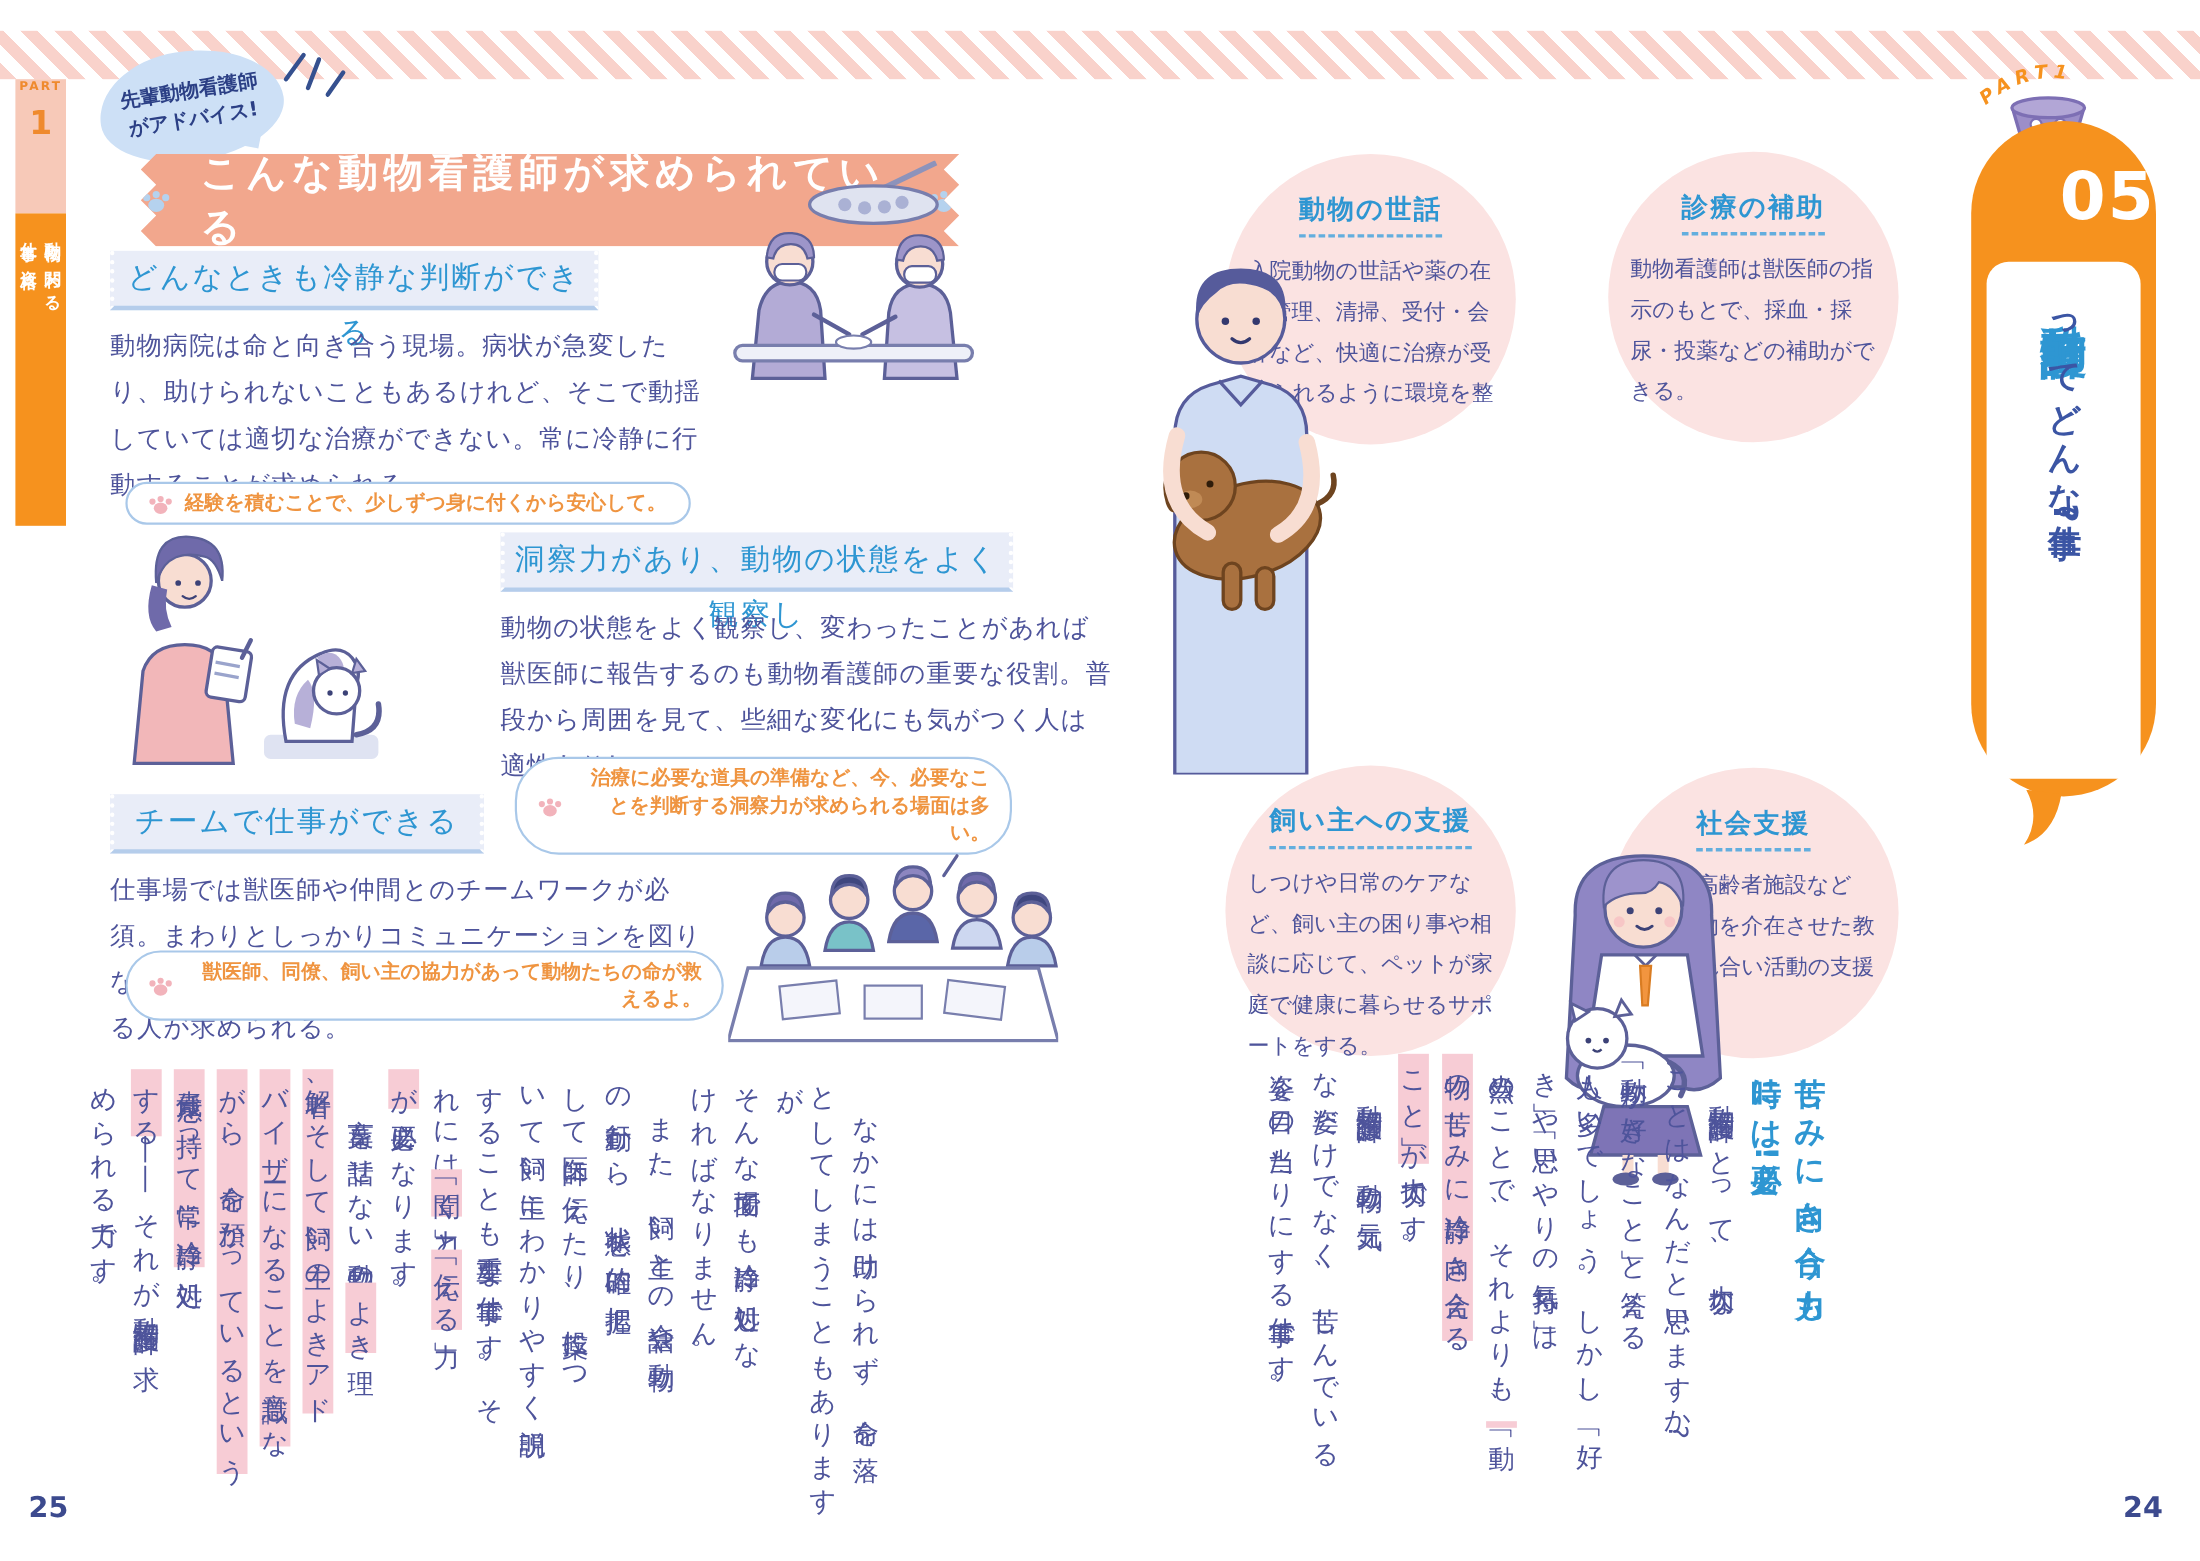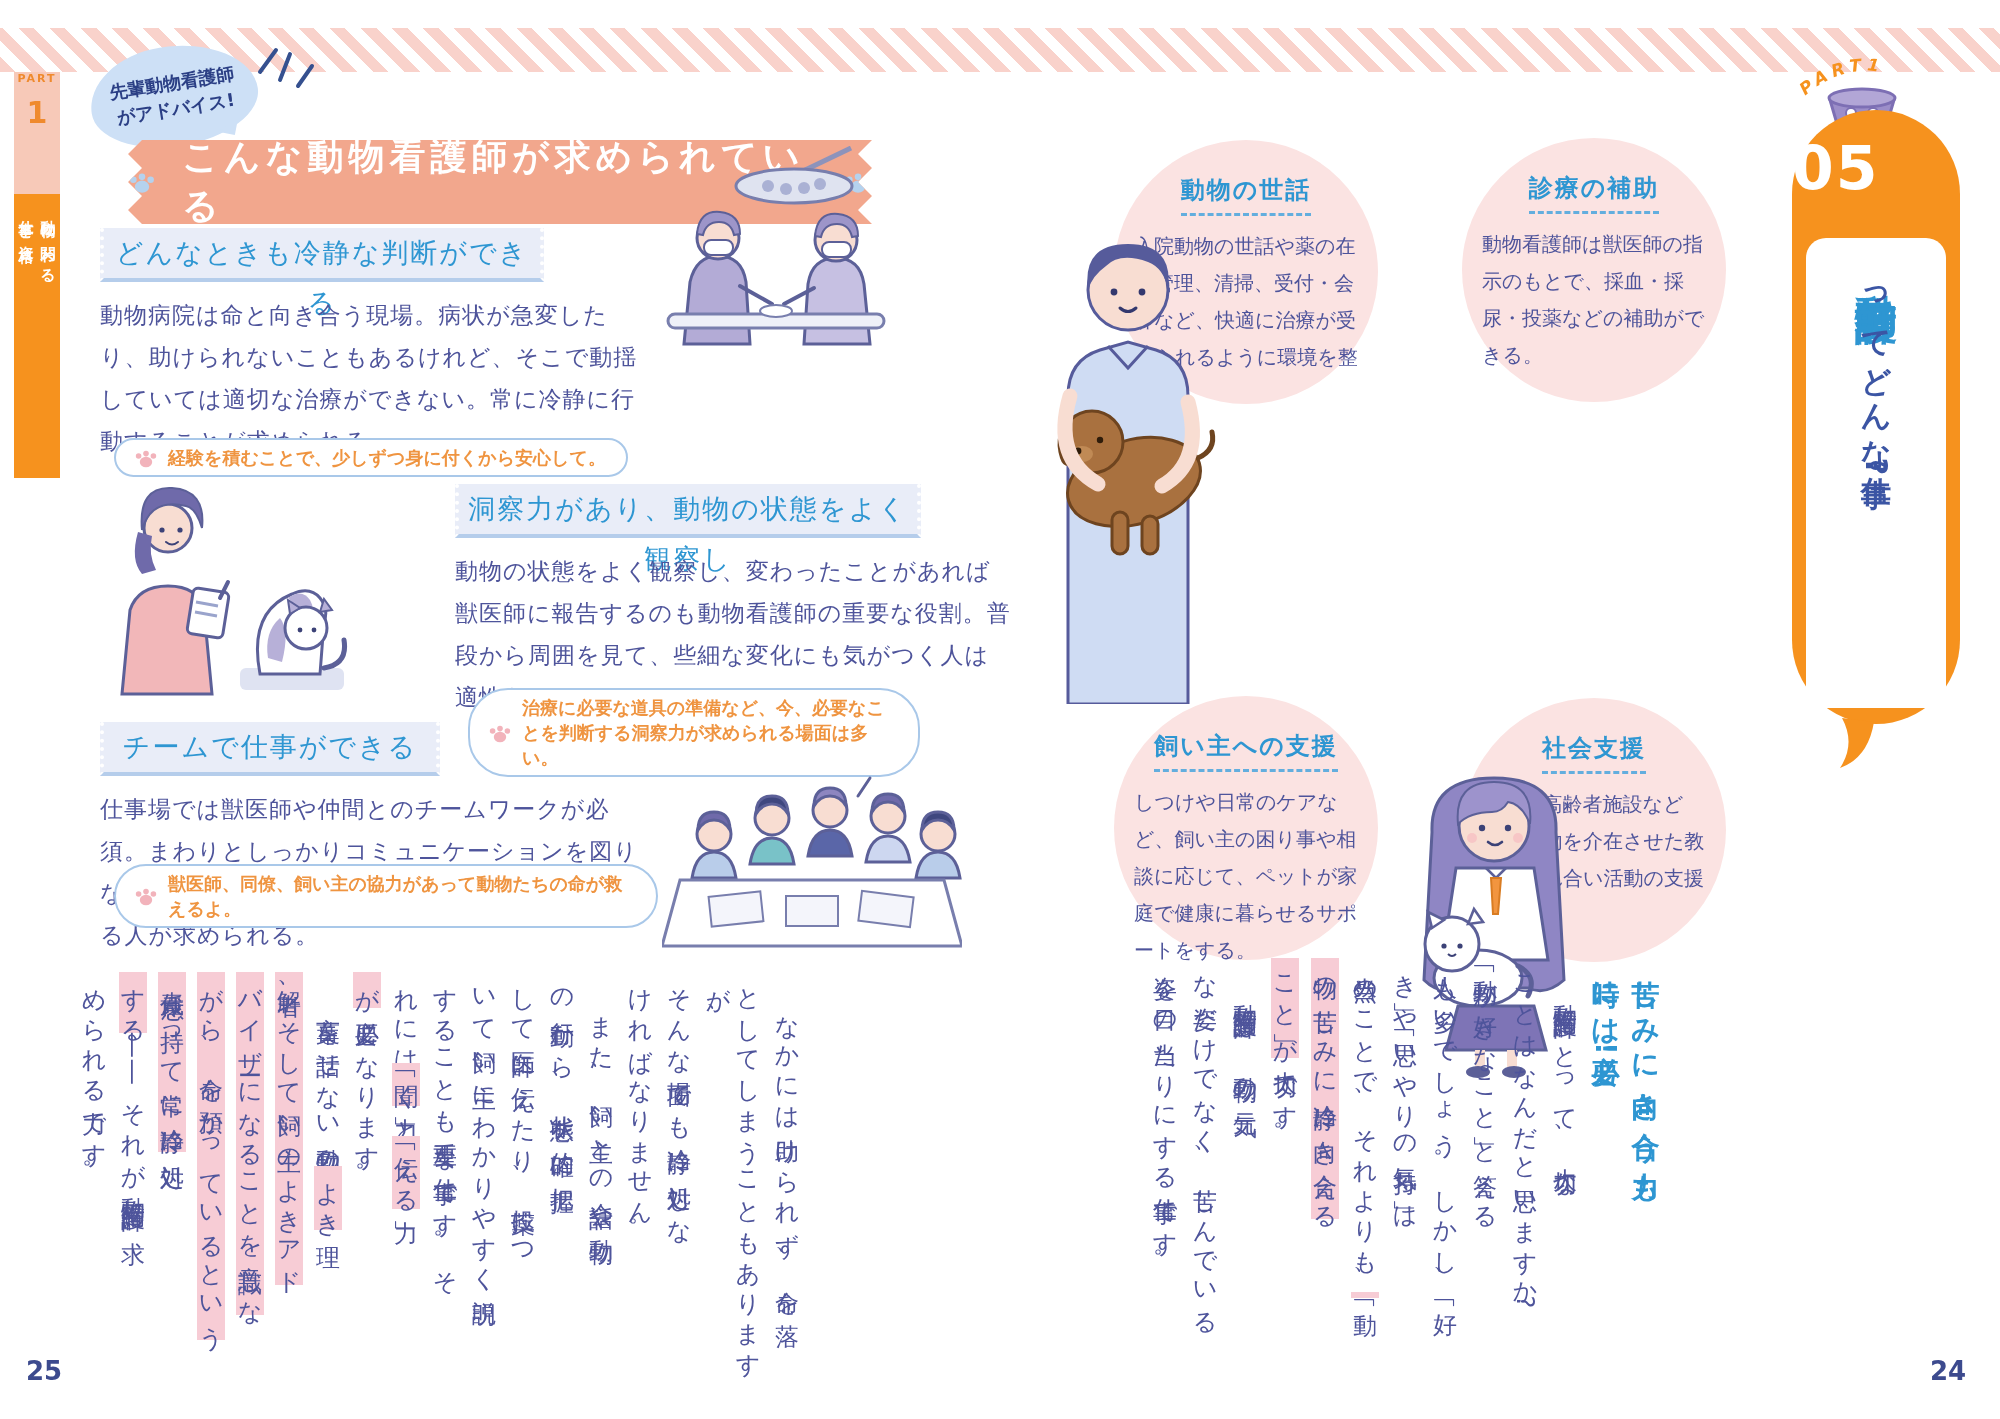--- a/index.html
+++ b/index.html
@@ -40,21 +40,21 @@
   .paw.pink{color:#f2b3bb;}
   .paw.small svg{width:24px;height:22px;}
 
   
   .sec-head{position:absolute;background:#e9edf8;color:#2e96d2;font-weight:normal;font-size:27px;
     letter-spacing:2px;text-align:center;height:50px;line-height:50px;
     border-bottom:4px solid #b5cdeb;border-right:4px dotted #ffffff;border-left:4px dotted #ffffff;}
   .sec-body{position:absolute;color:#4e549b;font-size:23px;line-height:42px;letter-spacing:1px;}
   .sec-tip{position:absolute;background:#ffffff;border:2px solid #a9c8e9;border-radius:40px;
     color:#ef9440;font-weight:bold;font-size:18px;display:flex;align-items:center;gap:10px;
-    padding:5px 18px;line-height:25px;box-sizing:border-box;}
+    padding:5px 18px;line-height:25px;box-sizing:border-box;text-align:right;}
 
   
   .circle{position:absolute;width:264px;height:264px;border-radius:50%;background:#fbe3e2;
     text-align:center;box-sizing:border-box;padding-top:34px;}
   .circle-title{color:#2e96d2;font-weight:bold;font-size:24px;letter-spacing:2px;
     border-bottom:3px dashed #63aede;padding-bottom:7px;display:inline-block;}
   .circle-body{margin:12px auto 0;width:224px;text-align:left;color:#4e549b;font-size:20px;line-height:37px;}
 
   
   .vtext{position:absolute;display:flex;flex-direction:row-reverse;justify-content:flex-start;}
@@ -63,21 +63,21 @@
   #left-essay{left:96px;top:972px;width:706px;height:418px;gap:9px;}
   #right-essay{left:1108px;top:958px;width:552px;height:436px;gap:10px;}
   #right-essay .vcol{line-height:30px;}
   .vcol.vhead{color:#2e96d2;font-weight:bold;font-size:28px;line-height:36px;letter-spacing:4px;}
   .hl{background:#f7ccd5;}
 
   
   .part-arc{position:absolute;left:1795px;top:44px;}
   .bowl{position:absolute;left:1824px;top:82px;}
   .capsule{position:absolute;left:1792px;top:110px;width:168px;height:614px;background:#f6921e;border-radius:84px;}
-  .cap-num{position:absolute;left:0;top:23px;width:100%;text-align:left;color:#ffffff;font-weight:bold;font-size:60px;letter-spacing:2px;}
+  .cap-num{position:absolute;left:0;top:34px;width:100%;text-align:right;color:#ffffff;font-weight:bold;font-size:60px;letter-spacing:2px;}
   .cap-inner{position:absolute;left:14px;top:128px;width:140px;height:470px;background:#ffffff;border-radius:20px;
     display:flex;align-items:flex-start;justify-content:center;box-sizing:border-box;padding-top:24px;}
   .cap-title{writing-mode:vertical-rl;text-orientation:mixed;font-weight:bold;letter-spacing:2px;}
   .cap-title .main{color:#2e96d2;font-size:42px;}
   .cap-title .sub{color:#3b55a4;font-size:30px;}
   .cap-tail{position:absolute;left:1838px;top:718px;}
 
   
   .pagenum{position:absolute;color:#3c4a8e;font-weight:bold;font-size:26px;}
   #pn-left{left:26px;top:1356px;}

